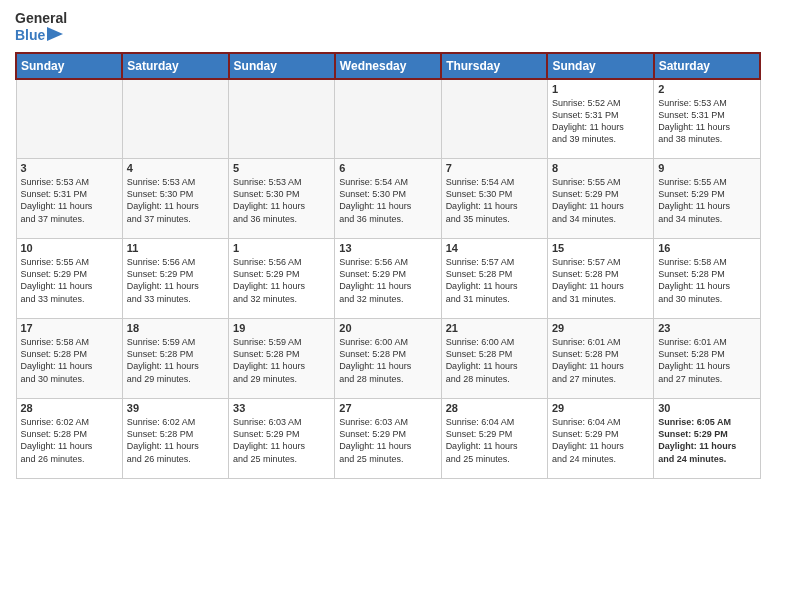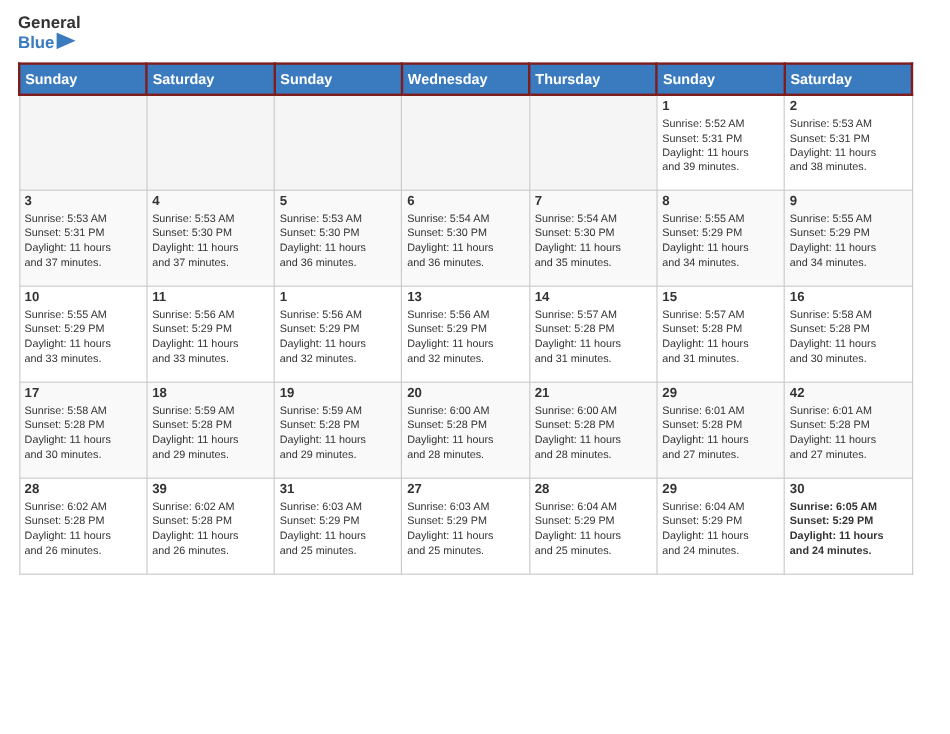--- a/index.html
+++ b/index.html
@@ -275,21 +275,21 @@
 and 28 minutes.</div>
           </td>
           <td>
             <span class="day-number">29</span>
             <div class="day-info" style="white-space: pre-line;">Sunrise: 6:01 AM
 Sunset: 5:28 PM
 Daylight: 11 hours
 and 27 minutes.</div>
           </td>
           <td>
-            <span class="day-number">42</span>
+            <span class="day-number">23</span>
             <div class="day-info" style="white-space: pre-line;">Sunrise: 6:01 AM
 Sunset: 5:28 PM
 Daylight: 11 hours
 and 27 minutes.</div>
           </td>
         </tr>
         <tr>
           <td>
             <span class="day-number">28</span>
             <div class="day-info" style="white-space: pre-line;">Sunrise: 6:02 AM
@@ -298,21 +298,21 @@
 and 26 minutes.</div>
           </td>
           <td>
             <span class="day-number">39</span>
             <div class="day-info" style="white-space: pre-line;">Sunrise: 6:02 AM
 Sunset: 5:28 PM
 Daylight: 11 hours
 and 26 minutes.</div>
           </td>
           <td>
-            <span class="day-number">31</span>
+            <span class="day-number">33</span>
             <div class="day-info" style="white-space: pre-line;">Sunrise: 6:03 AM
 Sunset: 5:29 PM
 Daylight: 11 hours
 and 25 minutes.</div>
           </td>
           <td>
             <span class="day-number">27</span>
             <div class="day-info" style="white-space: pre-line;">Sunrise: 6:03 AM
 Sunset: 5:29 PM
 Daylight: 11 hours

